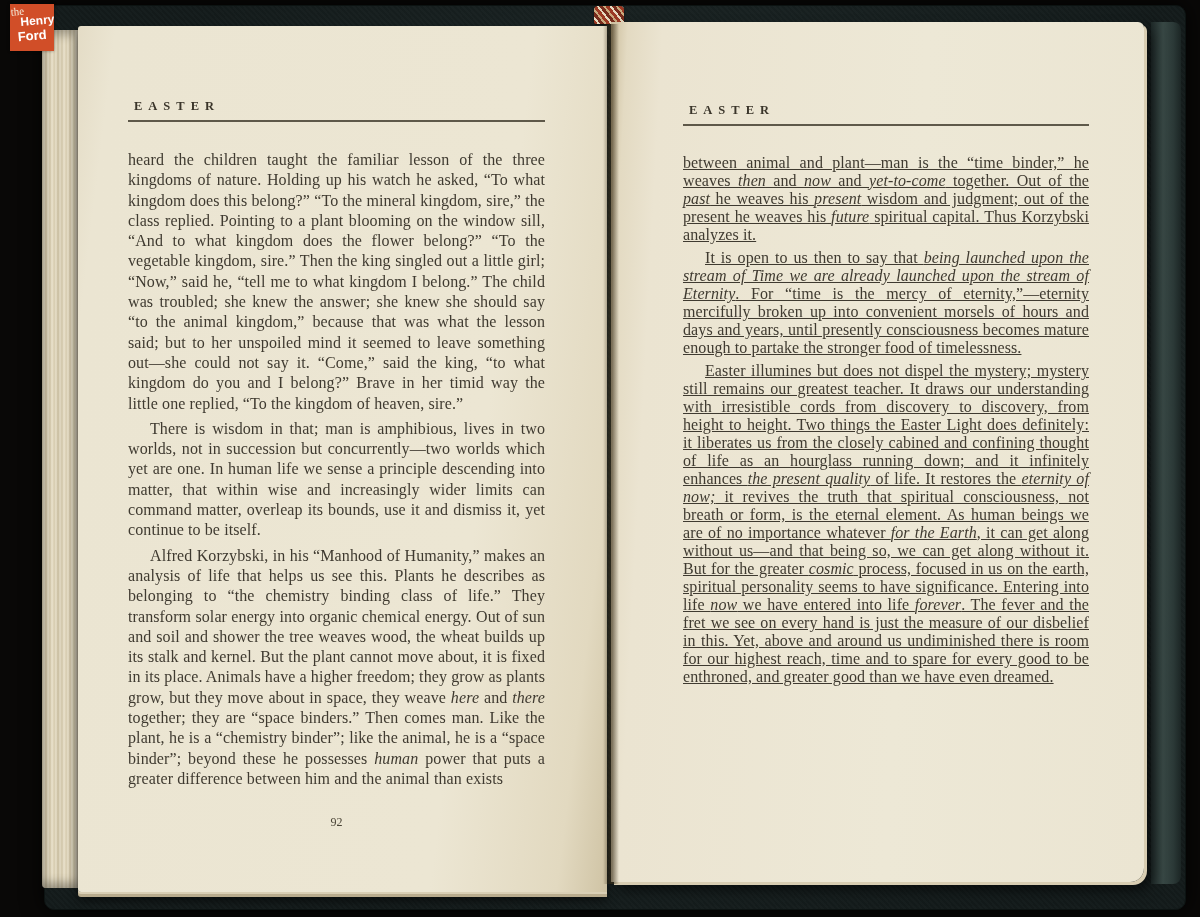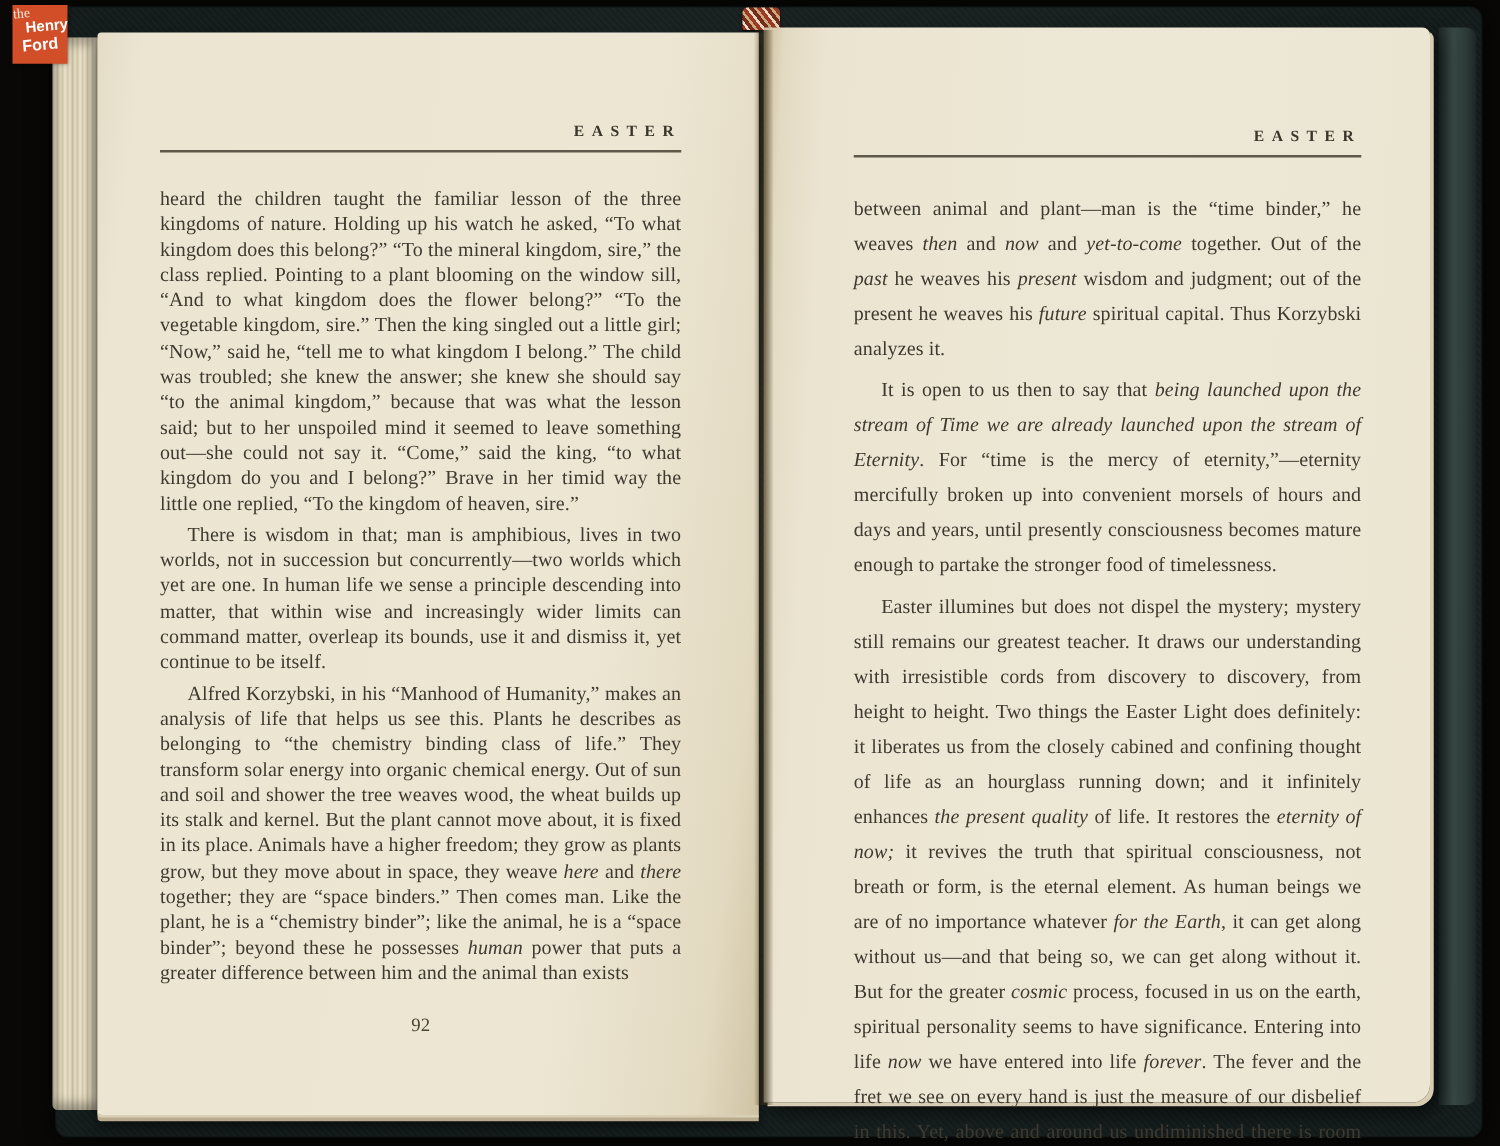--- a/index.html
+++ b/index.html
@@ -57,38 +57,38 @@
     border-radius:0 6px 14px 0;
     box-shadow:3px 3px 0 #d8cdb2, 7px 8px 14px rgba(0,0,0,.6);
   }
   .gutter-crease {
     position:absolute; left:603px; top:24px; width:16px; height:860px;
     background:linear-gradient(90deg, rgba(59,47,24,0) 0%, rgba(59,47,24,0.55) 48%, rgba(59,47,24,0.65) 55%, rgba(59,47,24,0) 100%);
     pointer-events:none;
   }
 
   
-  .running-head { text-align:right; }
+  .running-head { text-align:left; }
   .head-title {
     display:inline-block; font-size:12.5px; letter-spacing:6px; font-weight:bold;
     color:#3a352a; padding-left:6px; 
   }
   .head-rule { margin-top:6px; height:2px; background:#454031; opacity:.85; }
 
   .body-text { margin-top:28px; }
   .para {
     text-align:justify; font-size:16px; line-height:20.3px;
     color:#3f3a30; margin-bottom:5px; letter-spacing:.1px;
   }
   .para.indent { text-indent:22px; }
   .para i { font-style:italic; }
-  .page-right .para { line-height:28px; }
+  .page-right .para { line-height:18px;text-decoration:underline; }
 
   .folio {
-    position:absolute; text-align:center; font-size:15px; color:#4a4436;margin-top:10px;
+    position:absolute; text-align:center; font-size:12px; color:#4a4436;margin-top:10px;
   }
   .page-left  .folio { left:50px; right:62px; bottom:62px; }
   .page-right .folio { left:72px; right:55px; bottom:52px; }
 
   
   .logo {
     position:absolute; left:10px; top:4px; width:44px; height:47px;
     background:#d14e28; box-shadow:0 0 3px rgba(0,0,0,.4);
   }
   .logo-inner { position:absolute; inset:0; transform:rotate(-5deg); }

